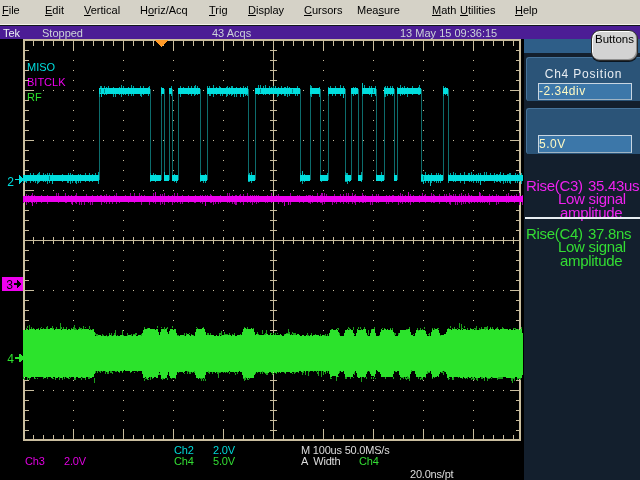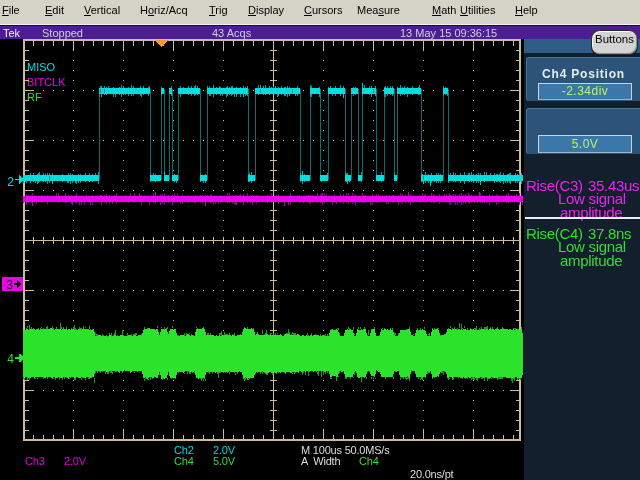--- a/index.html
+++ b/index.html
@@ -4,24 +4,24 @@
 html,body{width:640px;height:480px;overflow:hidden;background:#000;font-family:"Liberation Sans",sans-serif}
 .abs{position:absolute}
 #menubar{left:0;top:0;width:640px;height:24px;background:#d5d2c7;color:#000;font-size:11px}
 #menubar span{position:absolute;top:4px;white-space:pre}
 #mline1{left:0;top:24px;width:640px;height:1px;background:#f5f2e9}
 #mline2{left:0;top:25px;width:640px;height:1px;background:#11161c}
 #statusbar{left:0;top:26px;width:640px;height:13px;background:#4c1d95;color:#ccd2d8;font-size:11px}
 #statusbar span{position:absolute;top:1px;white-space:pre}
 #sidebar{left:524px;top:39px;width:116px;height:441px;background:#131f2d}
 .panel{position:absolute;left:2px;width:114px;background:#2b5478;border-radius:3px 0 0 3px;border-top:1px solid #46749c;border-left:1px solid #46749c}
-.ptitle{position:absolute;width:100%;text-align:center;color:#e8edf2;font-weight:bold;font-size:12px;letter-spacing:0.8px;white-space:pre}
-.vbox{position:absolute;left:11px;width:94px;background:#3c77a9;border:1px solid #c9d6e2;border-bottom-color:#9fb4c4;color:#bef264;font-size:12px;text-align:center;letter-spacing:0.5px}
+.ptitle{position:absolute;width:100%;text-align:center;color:#e8edf2;font-weight:normal;font-size:12px;letter-spacing:0.8px;white-space:pre}
+.vbox{position:absolute;left:11px;width:94px;background:#3c77a9;border:1px solid #c9d6e2;border-bottom-color:#9fb4c4;color:#fef9c3;font-size:12px;text-align:left;letter-spacing:0.5px}
 .ro{position:absolute;font-size:15px;letter-spacing:-0.3px;white-space:pre}
-#btn{left:591px;top:30px;width:47px;height:25px;background:#d3d3d3;border-radius:9px;
+#btn{left:591px;top:30px;width:47px;height:31px;background:#d3d3d3;border-radius:9px;
  border:1px solid #2a2a2a;box-shadow:inset 1px 1px 0 #ffffff,inset -1px -1px 0 #8f8f8f,0 1px 0 #0a1520;
  color:#000;font-size:11.5px;text-align:center;line-height:17px}
 .bt{position:absolute;font-size:11px;letter-spacing:-0.2px;white-space:pre}
 svg{position:absolute;left:0;top:0}
 </style></head>
 <body>
 <svg width="640" height="480" viewBox="0 0 640 480" shape-rendering="crispEdges">
 <g font-family="Liberation Sans, sans-serif" font-size="11px">
 <text x="27" y="70.5" fill="#00dede">MISO</text>
 <text x="27" y="85.5" fill="#ee00ee">BITCLK</text>

